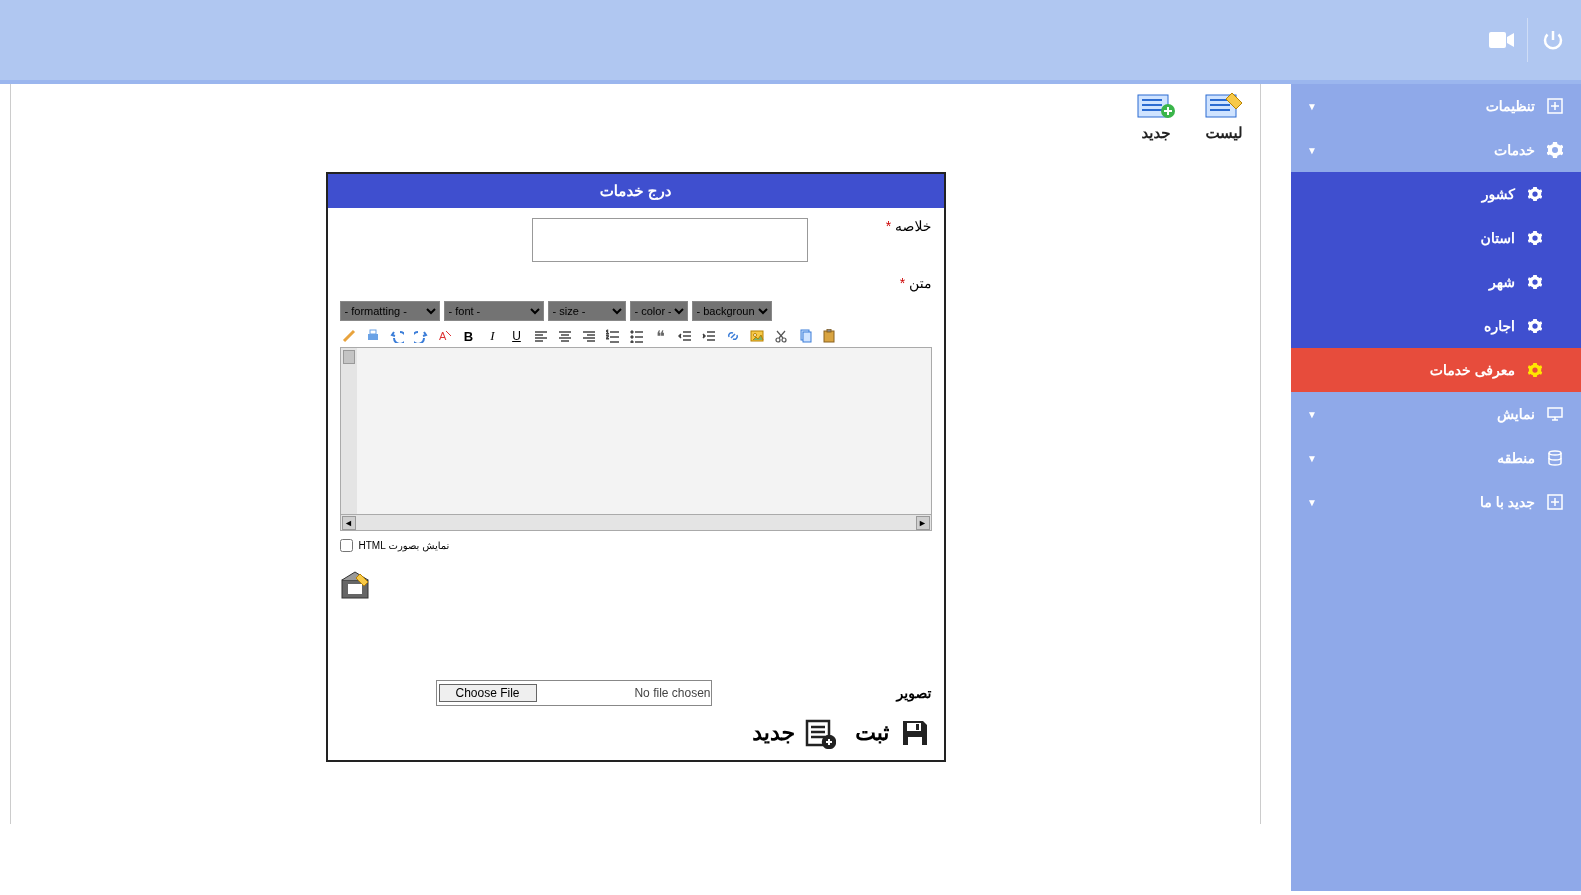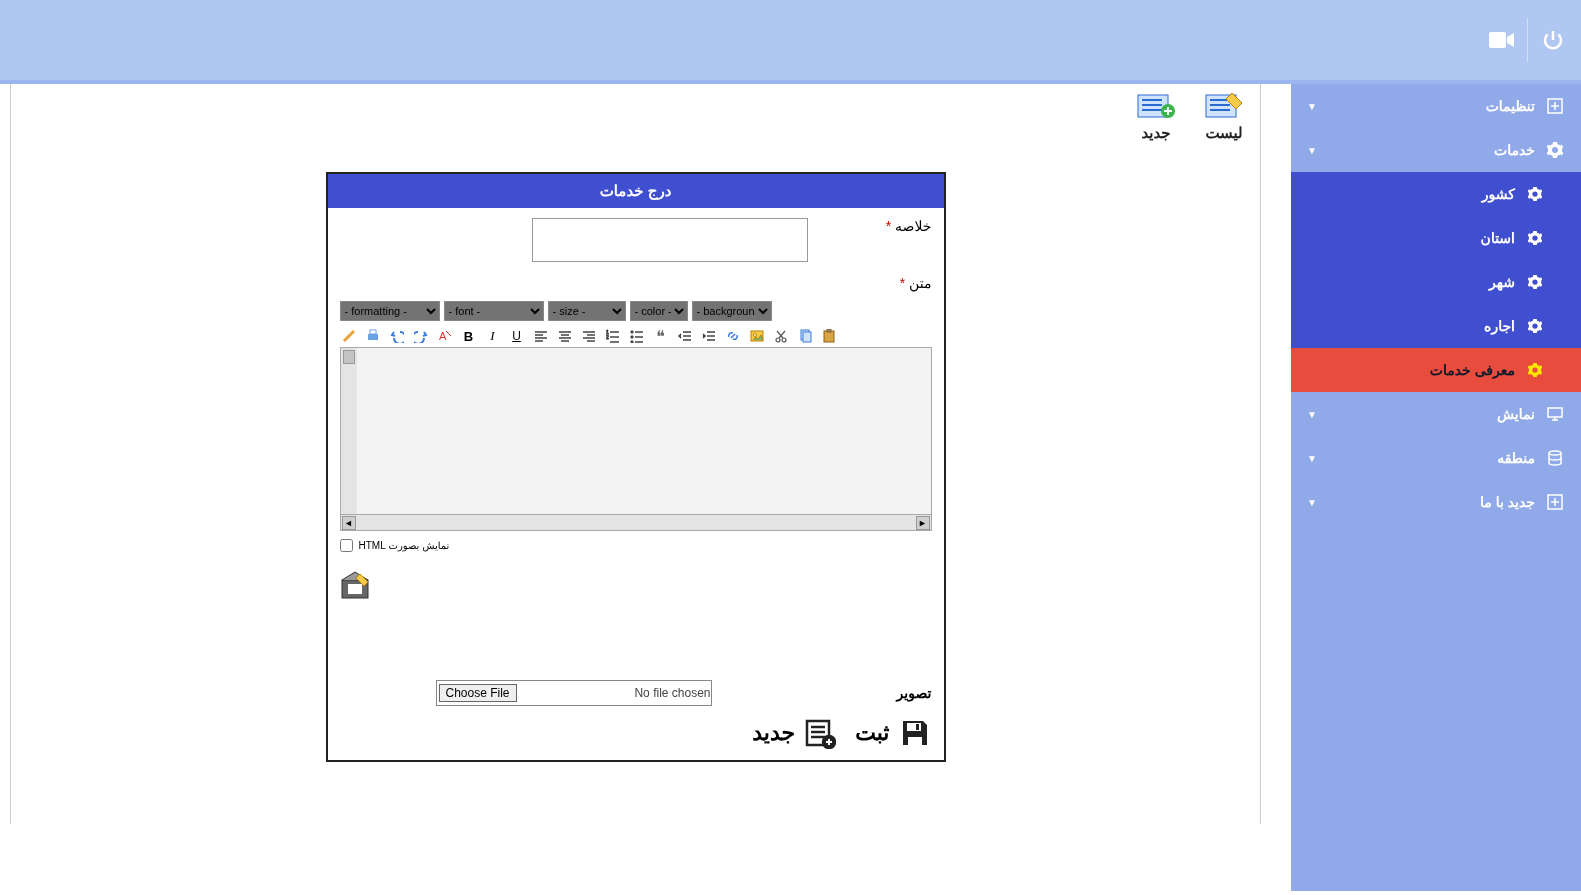--- a/index.html
+++ b/index.html
@@ -35,21 +35,21 @@
   padding: 12px 16px;
   font-size: 14px;
   cursor: pointer;
   gap: 10px;
   font-weight: bold;
 }
 .menu-item .mi-icon { width: 20px; height: 20px; display: flex; align-items: center; justify-content: center; }
 .menu-item .mi-caret { margin-right: auto; font-size: 10px; color: #fff; }
 .menu-item.level1 { font-weight: bold; }
 .menu-item.level2 { padding-right: 36px; background: #3f4fcf; }
-.menu-item.level2.active { background: #e74c3c; color: #0f172a; }
+.menu-item.level2.active { background: #e74c3c; color: #ffffff; }
 .menu-item.level2.active .mi-icon svg { fill: #ffe600; }
 
 .content-outer { flex: 1; background: #fff; position: relative; padding: 0 10px; }
 .content-inner {
   background: #fff;
   min-height: 740px;
   border-left: 1px solid #ccc;
   border-right: 1px solid #ccc;
   padding: 8px 8px 20px 8px;
   margin-right: 20px;
@@ -107,21 +107,21 @@
 .draft-icon-row { margin-top: 18px; direction: ltr; }
 .draft-icon { width: 30px; height: 30px; cursor: pointer; }
 
 .image-row { margin-top: 80px; display: flex; align-items: center; }
 .image-row .flabel { width: 50px; font-weight: bold; }
 .file-chooser {
   display: inline-flex; align-items: center; direction: ltr;
   border: 1px solid #888; height: 26px; width: 276px; background: #fff;
   margin-right: 170px;
 }
-.file-chooser .btn { border: 1px solid #666; background: #efefef; padding: 1px 6px; margin: 2px; font-size: 12px; cursor: pointer; }
+.file-chooser .btn { border: 1px solid #666; background: #efefef; padding: 1px 16px; margin: 2px; font-size: 12px; cursor: pointer; }
 .file-chooser .txt { flex: 1; text-align: right; color: #444; font-size: 12px; }
 
 .bottom-actions { display: flex; gap: 18px; margin-top: 10px; justify-content: flex-start; }
 .b-action { display: flex; align-items: center; gap: 8px; cursor: pointer; }
 .b-action .bi { width: 34px; height: 34px; display: flex; align-items: center; justify-content: center; }
 .b-action .bl { font-size: 22px; font-weight: bold; }
 
 svg { display: block; }
 </style>
 </head>

